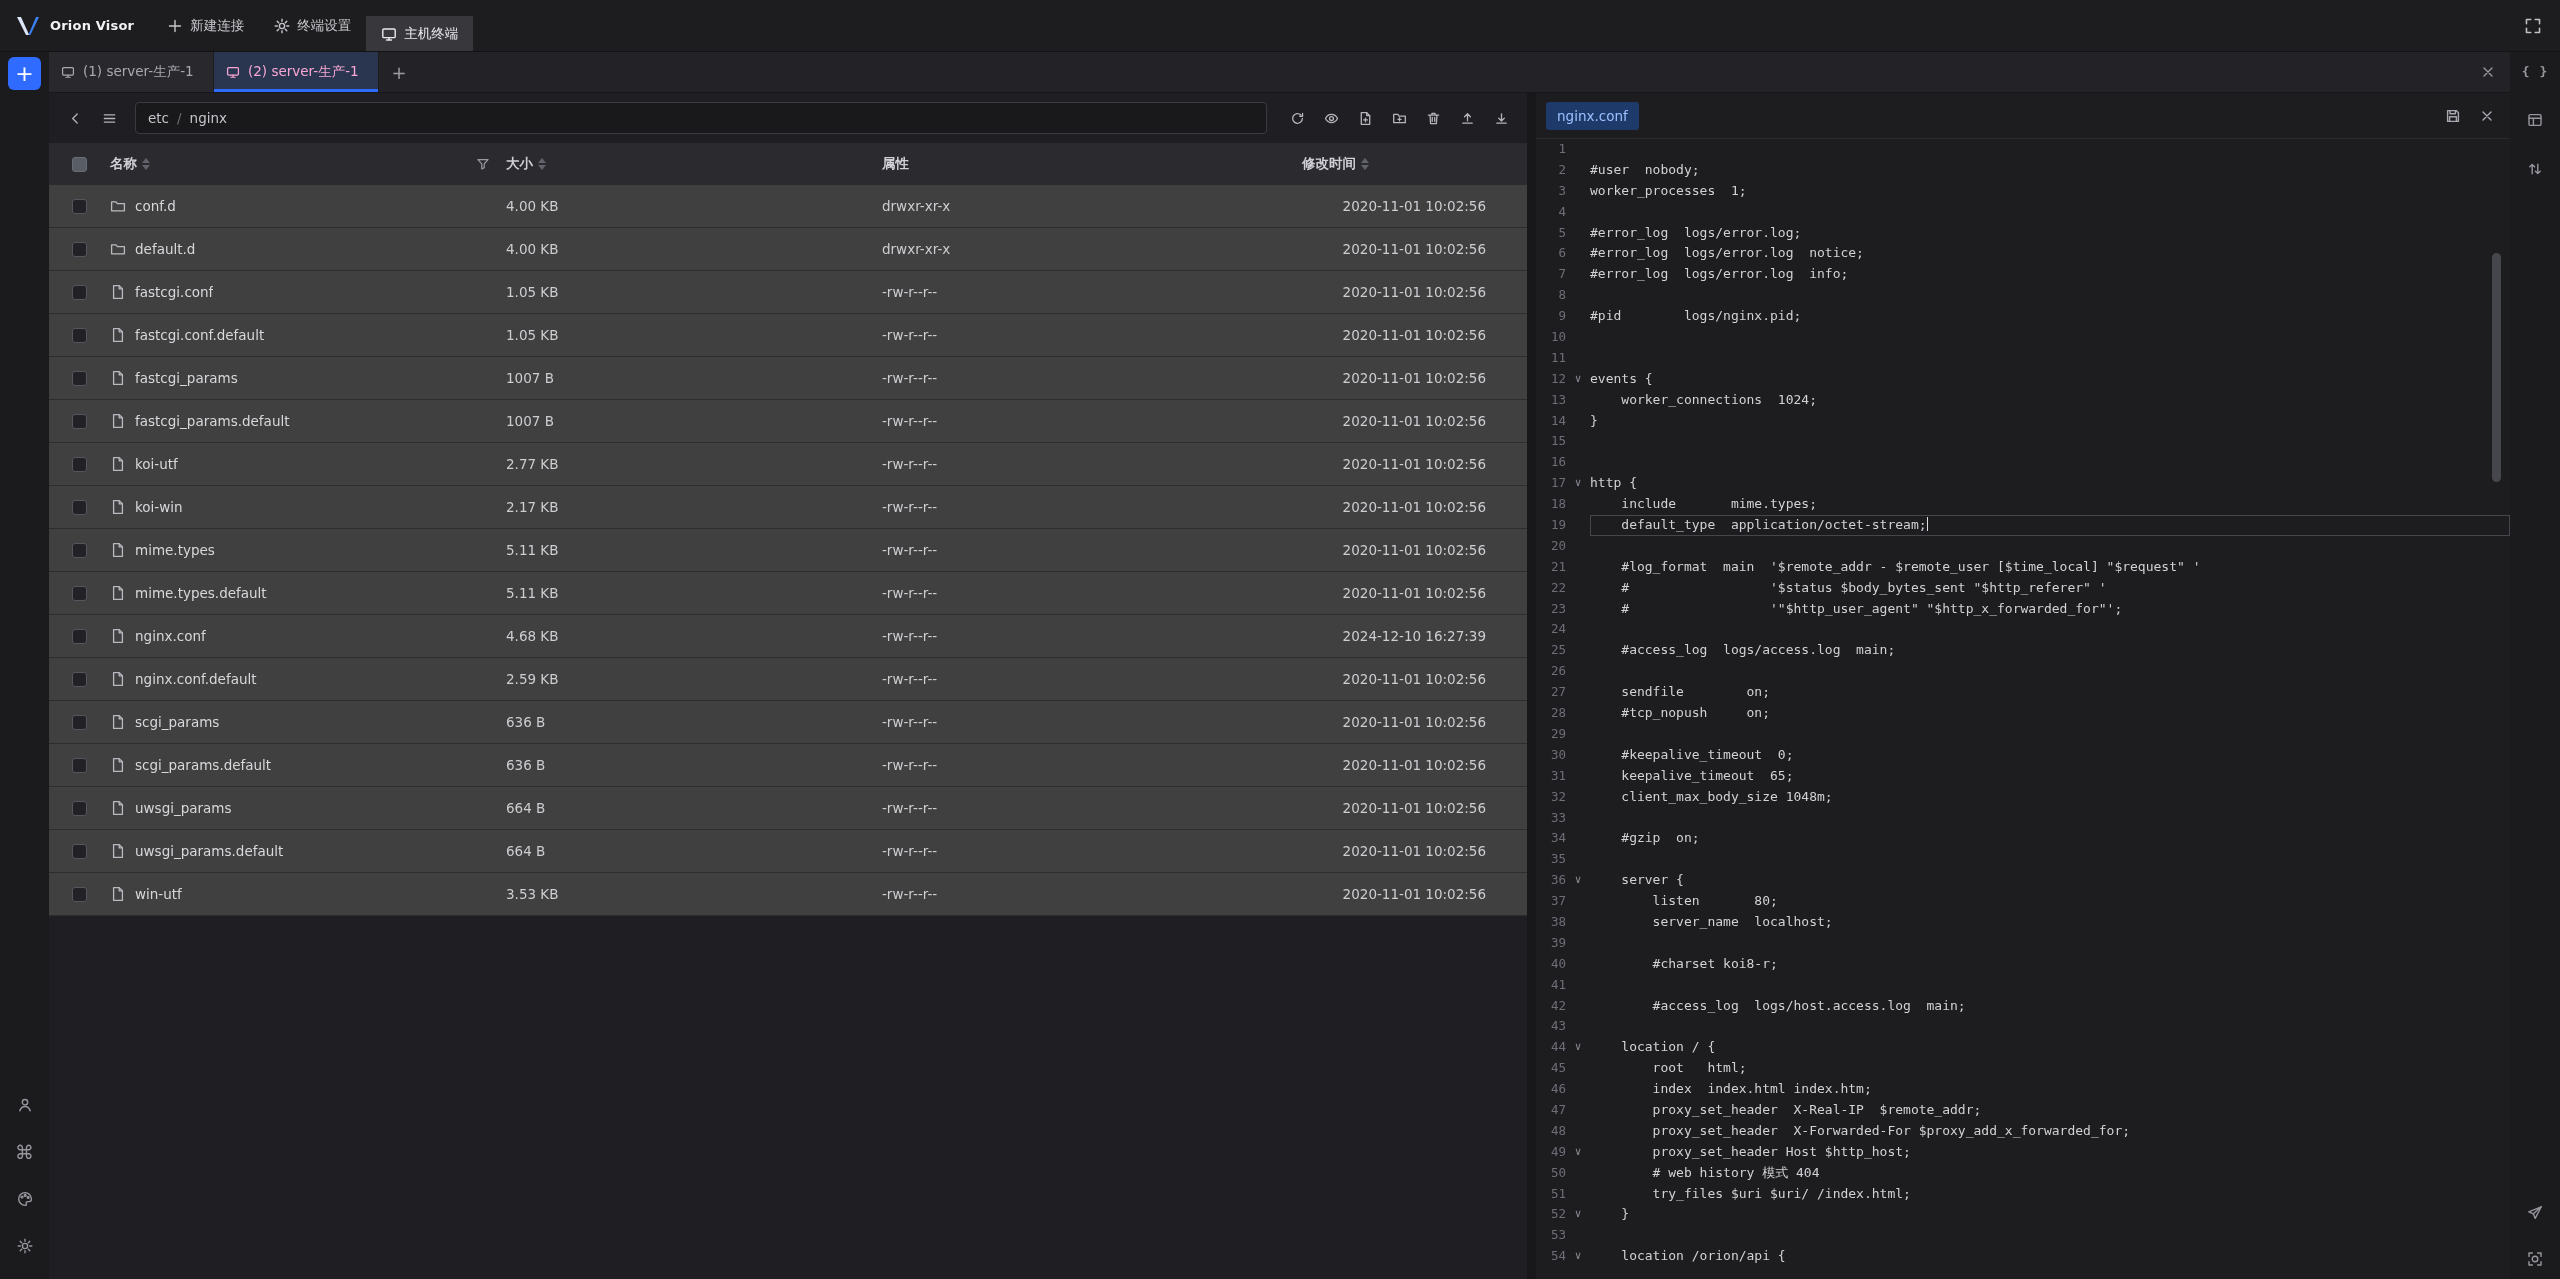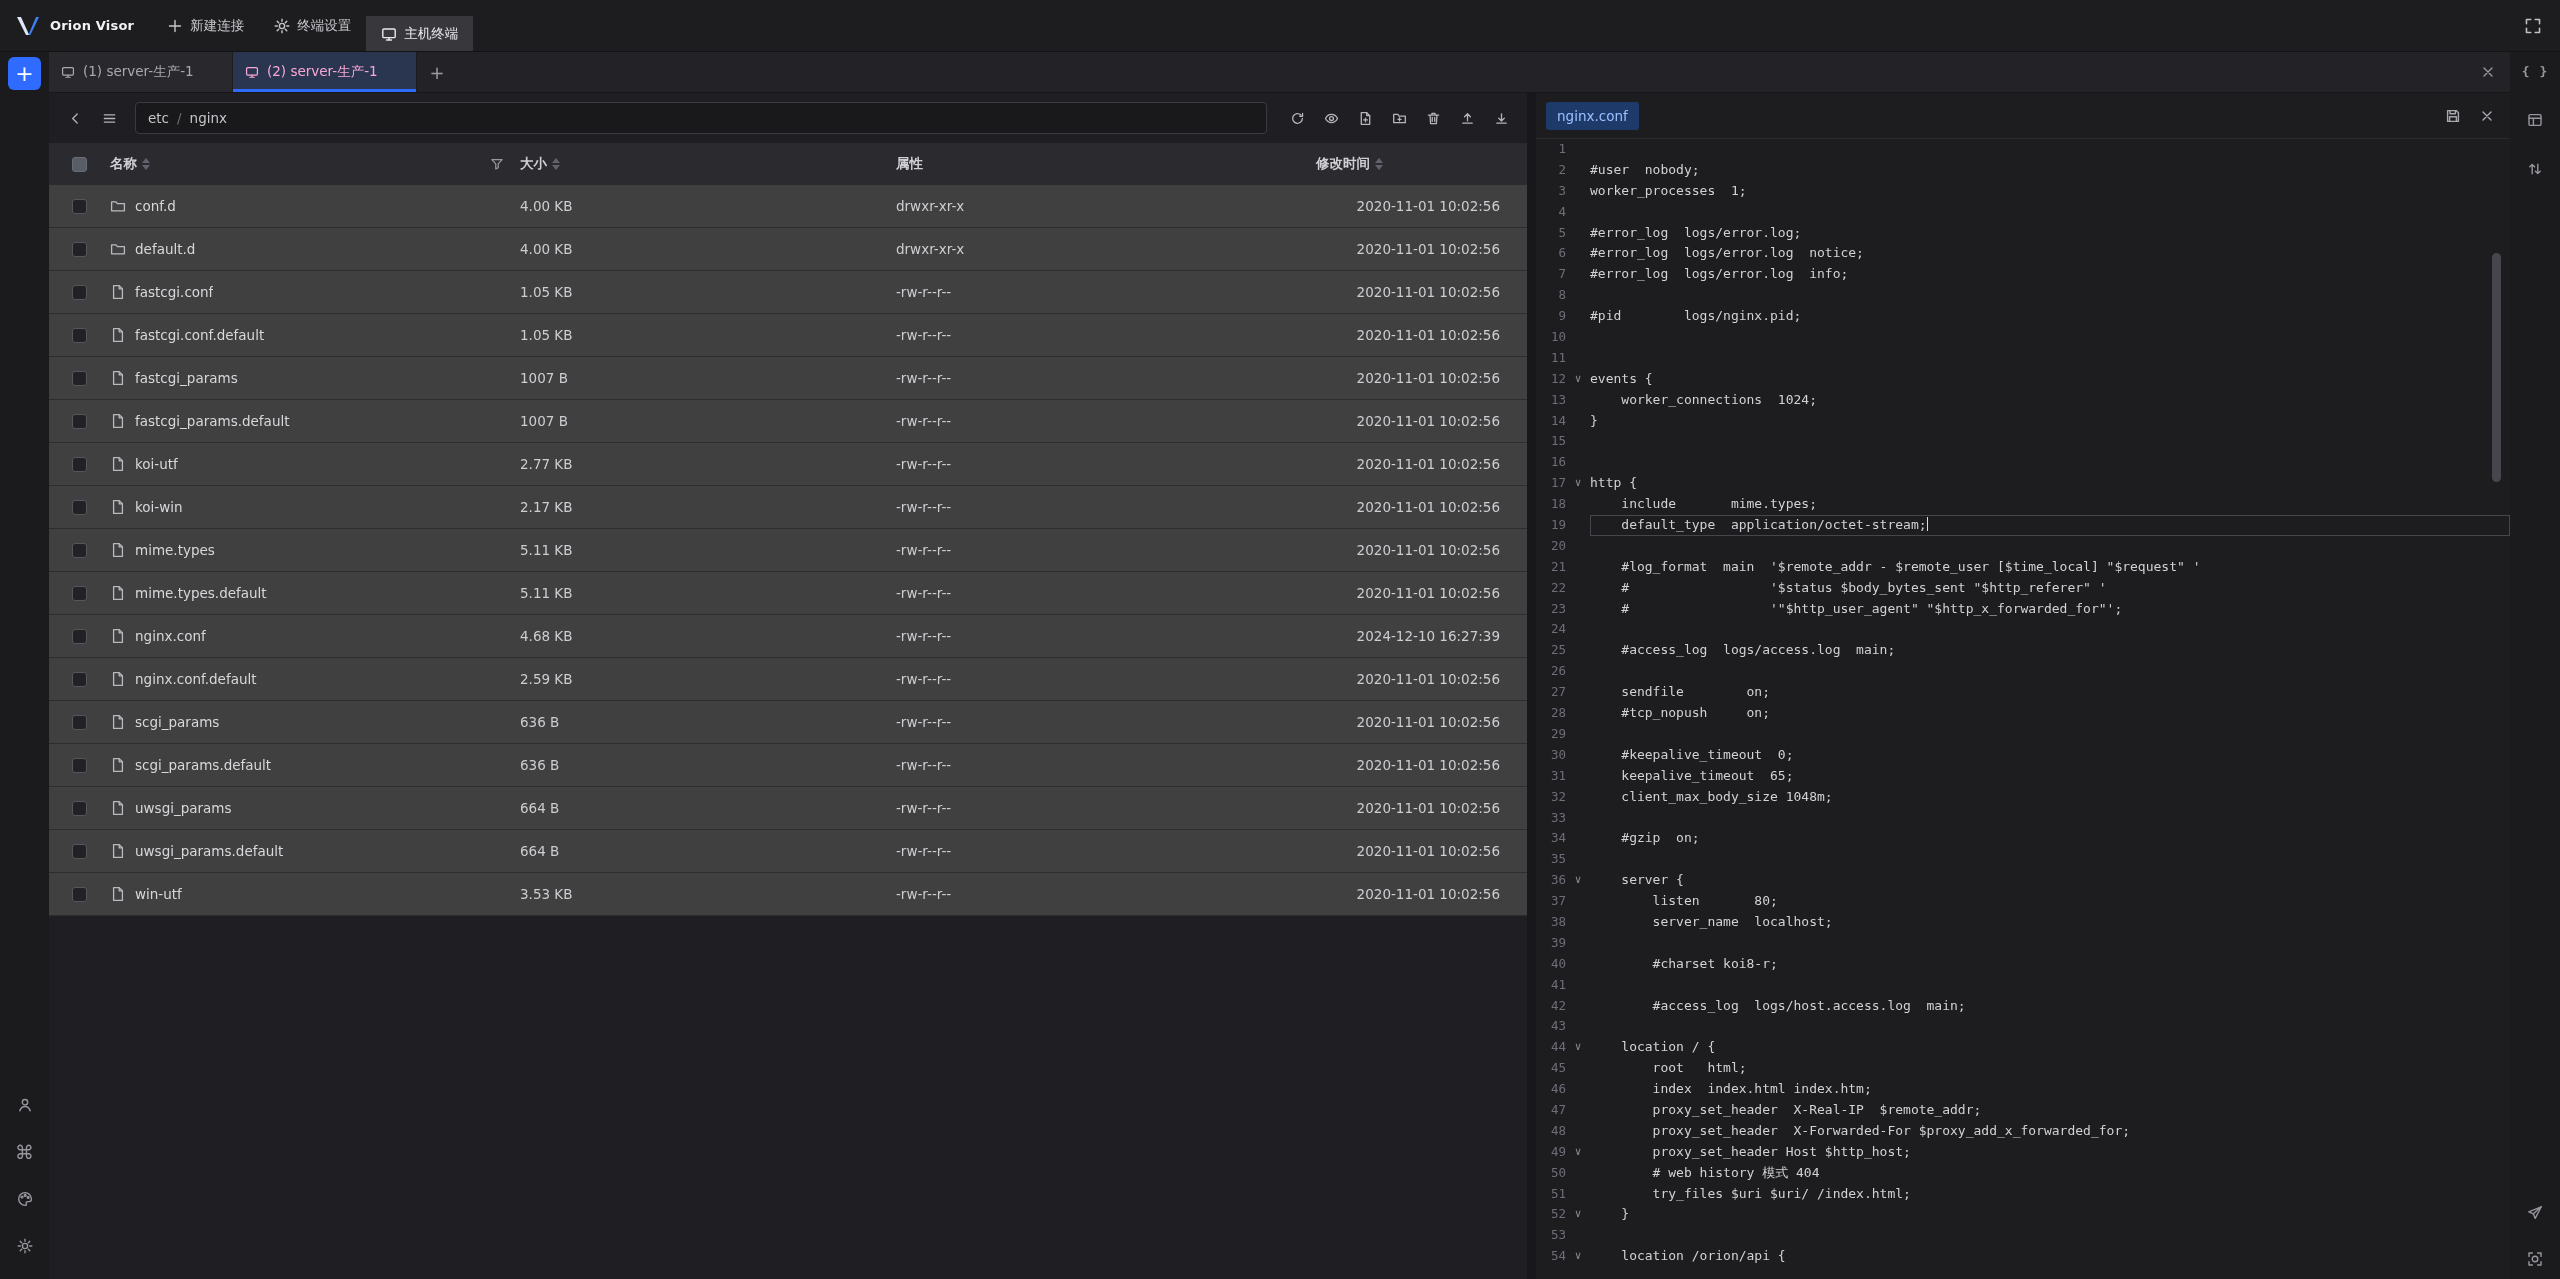--- a/index.html
+++ b/index.html
@@ -29,39 +29,39 @@
   .strip.left .strip-ic { margin-bottom:15px; }
   .strip.right .topgrp { margin-bottom:17px; }
   .strip.right .botgrp { margin-bottom:14px; }
   .braces { font-family:"DejaVu Sans Mono",monospace; font-size:13px; font-weight:700; letter-spacing:1px; }
   .cmd { font-size:19px; }
 
   .center { flex:1; display:flex; flex-direction:column; min-width:0; }
 
   
   .tabbar { height:41px; flex:none; background:#232327; border-bottom:1px solid #17171a; display:flex; align-items:stretch; }
-  .tab { width:184px; flex:none; display:flex; align-items:center; gap:8px; padding:0 12px; color:#a8a8b0; background:#29292d; border-right:1px solid #1d1d20; cursor:pointer; }
+  .tab { width:165px; flex:none; display:flex; align-items:center; gap:8px; padding:0 12px; color:#a8a8b0; background:#29292d; border-right:1px solid #1d1d20; cursor:pointer; }
   .tab.active { background:var(--active-tab-bg,#2a3550); color:#f9a8d4; box-shadow:inset 0 -3px 0 var(--accent,#2f6bff); }
   .tab .i svg { width:14px; height:14px; }
   .tab-label { white-space:nowrap; overflow:hidden; }
   .tab-add { width:40px; color:#9a9aa2; font-size:18px; }
   .bar-close { width:44px; color:#9a9aa2; }
 
   
   .panels { flex:1; min-height:0; display:flex; gap:9px; background:#18181b; }
   .file-panel { width:1478px; flex:none; background:#1f1f23; display:flex; flex-direction:column; min-height:0; }
   .editor-panel { flex:1; background:#1d1d20; display:flex; flex-direction:column; min-height:0; position:relative; }
 
   
   .ftoolbar { height:50px; flex:none; display:flex; align-items:center; padding:0 12px; gap:6px; }
   .tbtn { width:28px; height:28px; border-radius:4px; color:#b4b4bb; }
   .tbtn svg { width:15px; height:15px; }
   .breadcrumb { flex:1; height:32px; margin:0 10px 0 6px; border:1px solid #3a3a41; background:#19191c; border-radius:4px; display:flex; align-items:center; padding:0 12px; gap:8px; color:#c4c4ca; cursor:pointer; }
   .bc-sep { color:#6c6c74; }
-  .thead, .frow { display:grid; grid-template-columns:48px minmax(0,1fr) 376px 420px 184px; align-items:center; padding:0 27px 0 13px; }
+  .thead, .frow { display:grid; grid-template-columns:48px minmax(0,1fr) 376px 420px 184px; align-items:center; padding:0 41px 0 13px; }
   .thead { height:42px; flex:none; background:#2a2a2f; font-weight:700; color:#cfcfd5; }
   .tbody { flex:1; overflow:hidden; background:#1f1f23; }
   .frow { height:43px; background:#404040; border-bottom:1px solid #2c2c31; color:#cdcdd2; }
   .cell.cb { padding-left:10px; }
   .checkbox { display:block; width:15px; height:15px; border:1px solid #55555e; border-radius:3px; background:#222226; cursor:pointer; }
   .checkbox.all { background:#595d66; border-color:#686c75; }
   .cell.namec { display:flex; align-items:center; gap:9px; min-width:0; }
   .ficon { display:flex; color:#b9b9c0; }
   .ficon svg { width:16px; height:16px; stroke:currentColor; fill:none; stroke-width:1.3; stroke-linejoin:round; }
   .fname { color:#d8d8dc; white-space:nowrap; overflow:hidden; }

